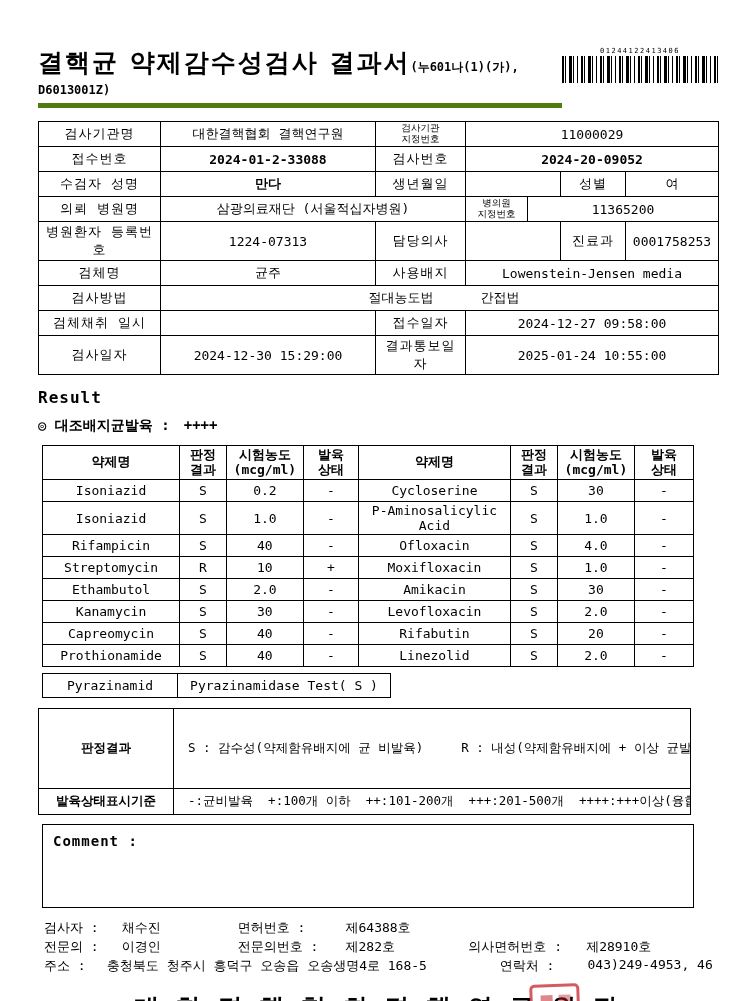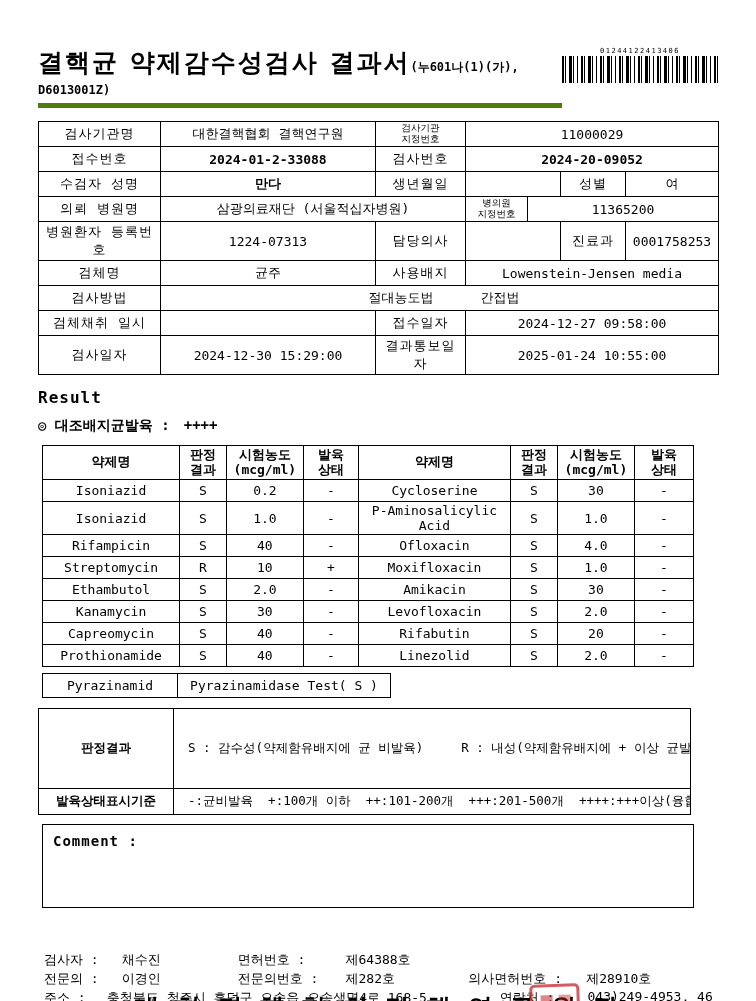--- a/index.html
+++ b/index.html
@@ -45,21 +45,21 @@
   .legend-table .lg-val { text-align:left; padding-left:14px; white-space:pre; }
   .lg-flex { display:flex; gap:38px; }
 
   
   .comment-box { margin-top:9px; margin-left:4px; width:652px; height:84px; border:1.8px solid #000; padding:6px 10px; }
   .comment-label { font-size:14px; font-weight:bold; letter-spacing:1px; }
 
   
   .footer-lines { margin-top:11px; margin-left:6px; font-size:13px; }
   .f-line { height:19px; white-space:nowrap; }
-  .f-line span { display:inline-block; vertical-align:top;margin-top:32px; }
+  .f-line span { display:inline-block; vertical-align:top; }
   .w55{width:55px;} .w70{width:70px;} .w108{width:108px;} .w100{width:100px;}
   .w115{width:115px;} .w110{width:110px;} .w385{width:385px;} .w80{width:80px;}
 
   .org-title-row { position:relative; margin-top:15px; text-align:center; height:34px; }
   .org-title { font-family:"DejaVu Serif","Liberation Serif",serif; font-size:25px; font-weight:bold; letter-spacing:4px; }
   .seal { position:absolute; left:492px; top:-7px; width:50px; height:50px;
     border:3px solid rgba(196,38,45,.75); border-radius:5px; transform:rotate(-2deg);
     background:
       linear-gradient(rgba(196,38,45,.55),rgba(196,38,45,.55)) 8px 8px/12px 12px no-repeat,
       linear-gradient(rgba(196,38,45,.45),rgba(196,38,45,.45)) 26px 8px/12px 12px no-repeat,

